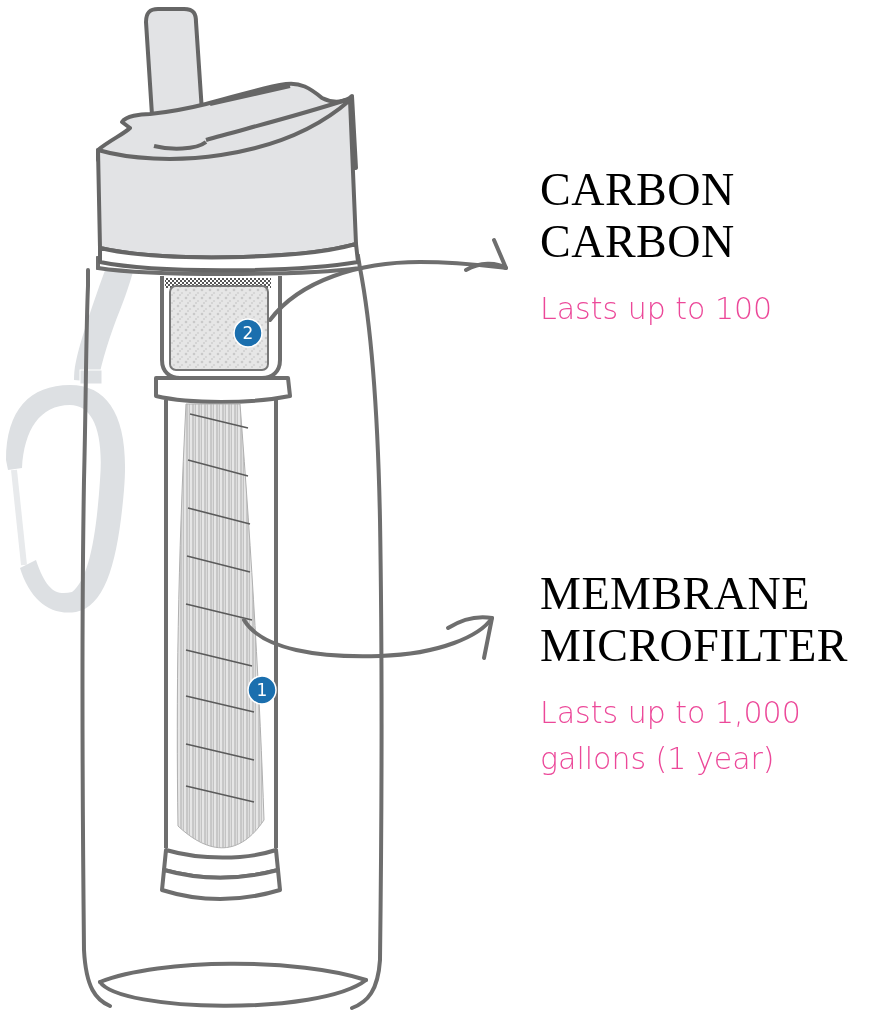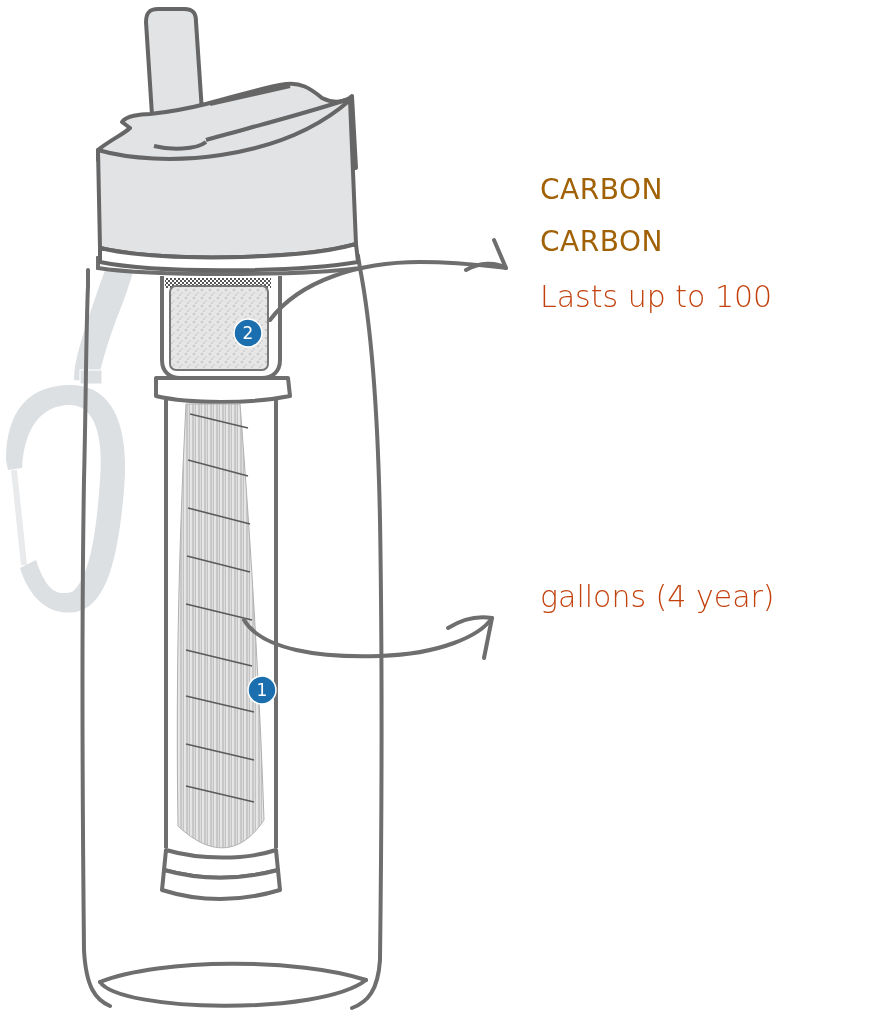--- a/index.html
+++ b/index.html
@@ -1,22 +1,22 @@
 <!DOCTYPE html>
 <html><head>
 <meta charset="utf-8">
 <style>
   html, body { margin: 0; padding: 0; background: #ffffff; }
   body { width: 880px; height: 1024px; position: relative; overflow: hidden;
          font-family: "DejaVu Sans", "Liberation Sans", sans-serif; }
   #stage { position: absolute; left: 0; top: 0; width: 880px; height: 1024px; }
   svg.illus { position: absolute; left: 0; top: 0; }
   .callout { position: absolute; }
-  .callout .title { color: #a16207; font-size: 28px; line-height: 52px; letter-spacing: 0.5px; font-weight: 400; }
-  .callout .desc { color: #c2410c; font-size: 30px; line-height: 46px; margin-top: 6px; font-weight: 300; }
+  .callout .title { color: #000000; font-size: 46px; line-height: 52px; letter-spacing: 0.5px; font-weight: 400; font-family: Liberation Serif, serif; }
+  .callout .desc { color: #ec4899; font-size: 30px; line-height: 46px; margin-top: 18px; font-weight: 300; }
   #carbon { left: 540px; top: 164px; }
   #membrane { left: 540px; top: 568px; }
   .badge-num { font-family: "DejaVu Sans", sans-serif; font-size: 17px; fill: #ffffff; }
 </style>
 </head>
 <body>
 
 <div id="stage">
 
   <svg class="illus" width="880" height="1024" viewBox="0 0 880 1024">
@@ -119,18 +119,23 @@
     <div class="title">
       <div>CARBON</div>
       <div>CARBON</div>
     </div>
     <div class="desc">
       <div>Lasts up to 100</div>
     </div>
   </div>
 
   <div id="membrane" class="callout">
+    <div class="title">
+      <div>MEMBRANE</div>
+      <div>MICROFILTER</div>
+    </div>
     <div class="desc">
-      <div>gallons (4 year)</div>
+      <div>Lasts up to 1,000</div>
+      <div>gallons (1 year)</div>
     </div>
   </div>
 
 </div>
 
 </body></html>

